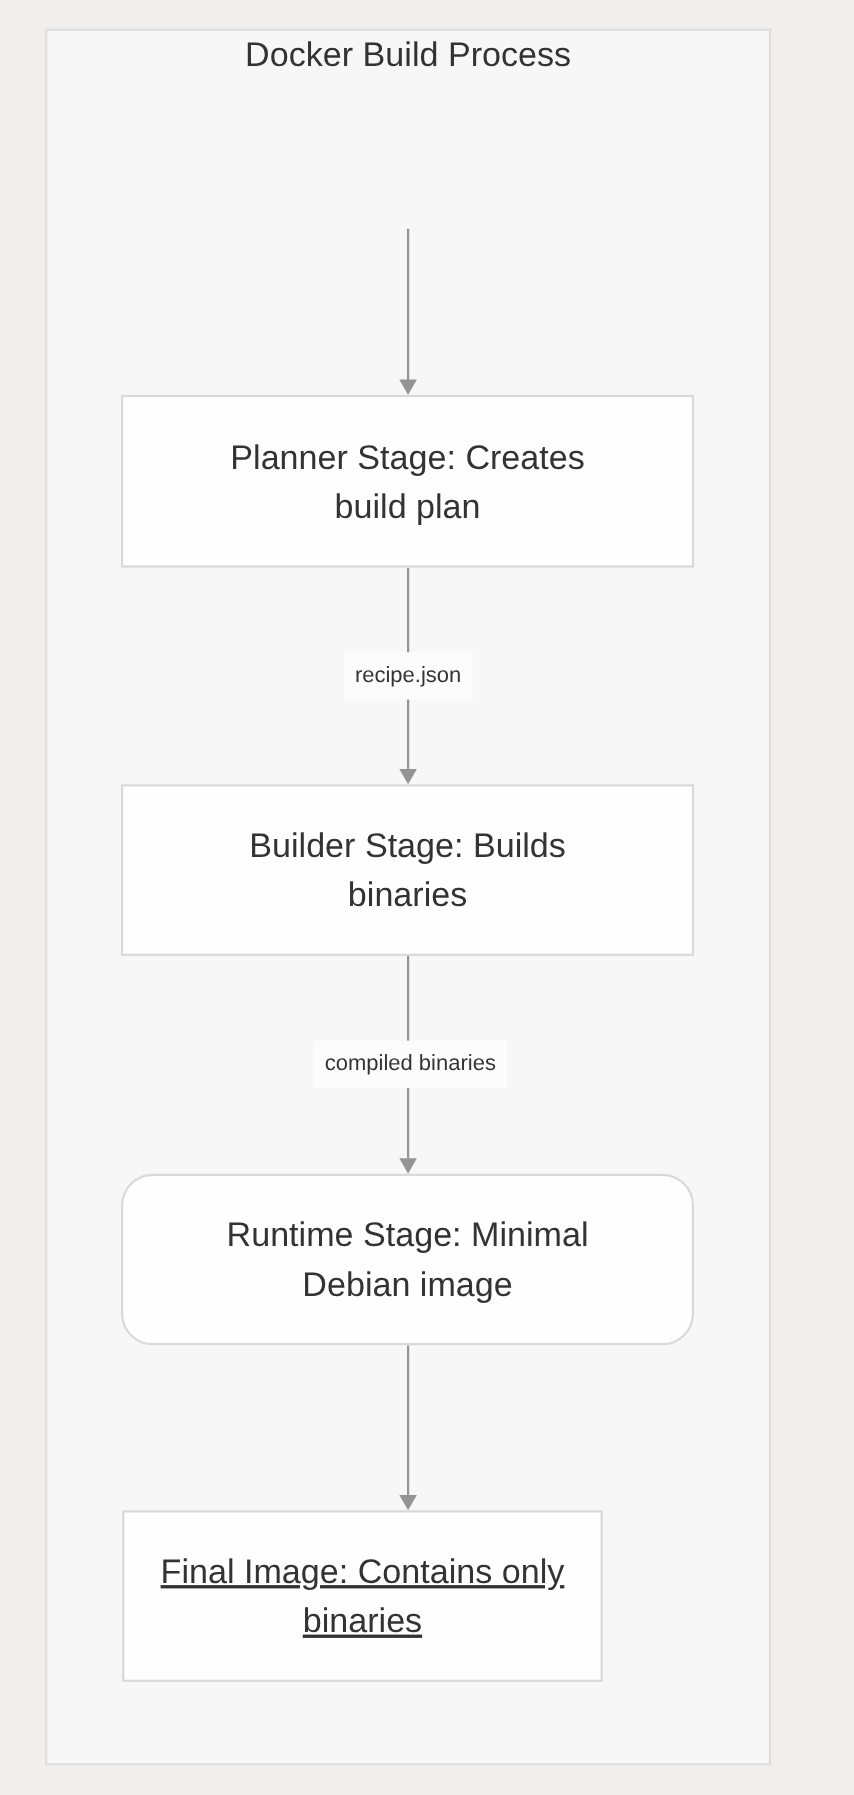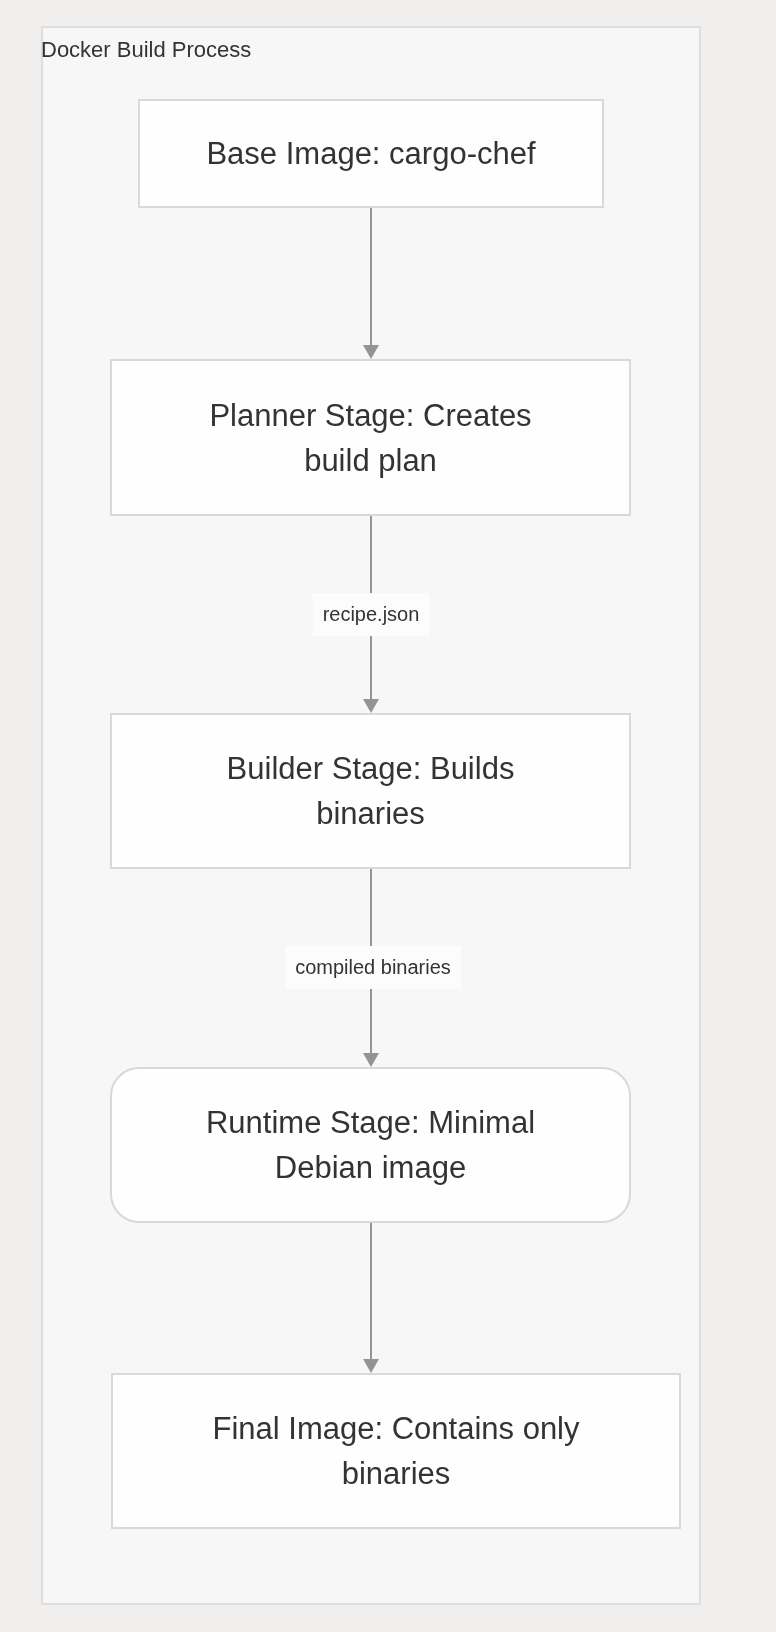--- a/index.html
+++ b/index.html
@@ -24,21 +24,22 @@
     height: 1579px;
     box-sizing: border-box;
     background: #f7f7f7;
     border: 2px solid #dedede;
   }
   .diagram-title {
     position: absolute;
     left: 41px;
     top: 28px;
     width: 660px;
-    font-size: 22px;
+    text-align: center;
+    font-size: 31px;
     line-height: 44px;
     color: #333333;
   }
   .node {
     position: absolute;
     box-sizing: border-box;
     background: #fefefe;
     border: 2px solid #d9d9d9;
     color: #333333;
     font-size: 31px;
@@ -91,37 +92,34 @@
   <div class="arrowhead" style="top:699px;"></div>
   <div class="edge-label" style="left:371px; top:593px;">recipe.json</div>
 
   <div class="edge-line" style="top:869px; height:184px;"></div>
   <div class="arrowhead" style="top:1053px;"></div>
   <div class="edge-label" style="left:373px; top:946px;text-align:center;">compiled binaries</div>
 
   <div class="edge-line" style="top:1223px; height:136px;"></div>
   <div class="arrowhead" style="top:1359px;"></div>
 
-  <div class="node" style="left:138px; top:99px; width:466px; height:109px;">
-    <span>Base Image: cargo-chef</span>
-  </div>
 
   <div class="node" style="left:110px; top:359px; width:521px; height:157px;">
     <span>Planner Stage: Creates</span>
     <span>build plan</span>
   </div>
 
   <div class="node" style="left:110px; top:713px; width:521px; height:156px;align-items:center;">
     <span>Builder Stage: Builds</span>
     <span>binaries</span>
   </div>
 
   <div class="node" style="left:110px; top:1067px; width:521px; height:156px;border-radius:29px;">
     <span>Runtime Stage: Minimal</span>
     <span>Debian image</span>
   </div>
 
-  <div class="node" style="left:111px; top:1373px; width:570px; height:156px;">
+  <div class="node" style="left:111px; top:1373px; width:437px; height:156px;text-decoration:underline;">
     <span>Final Image: Contains only</span>
     <span>binaries</span>
   </div>
 
 </div>
 
 </body></html>

